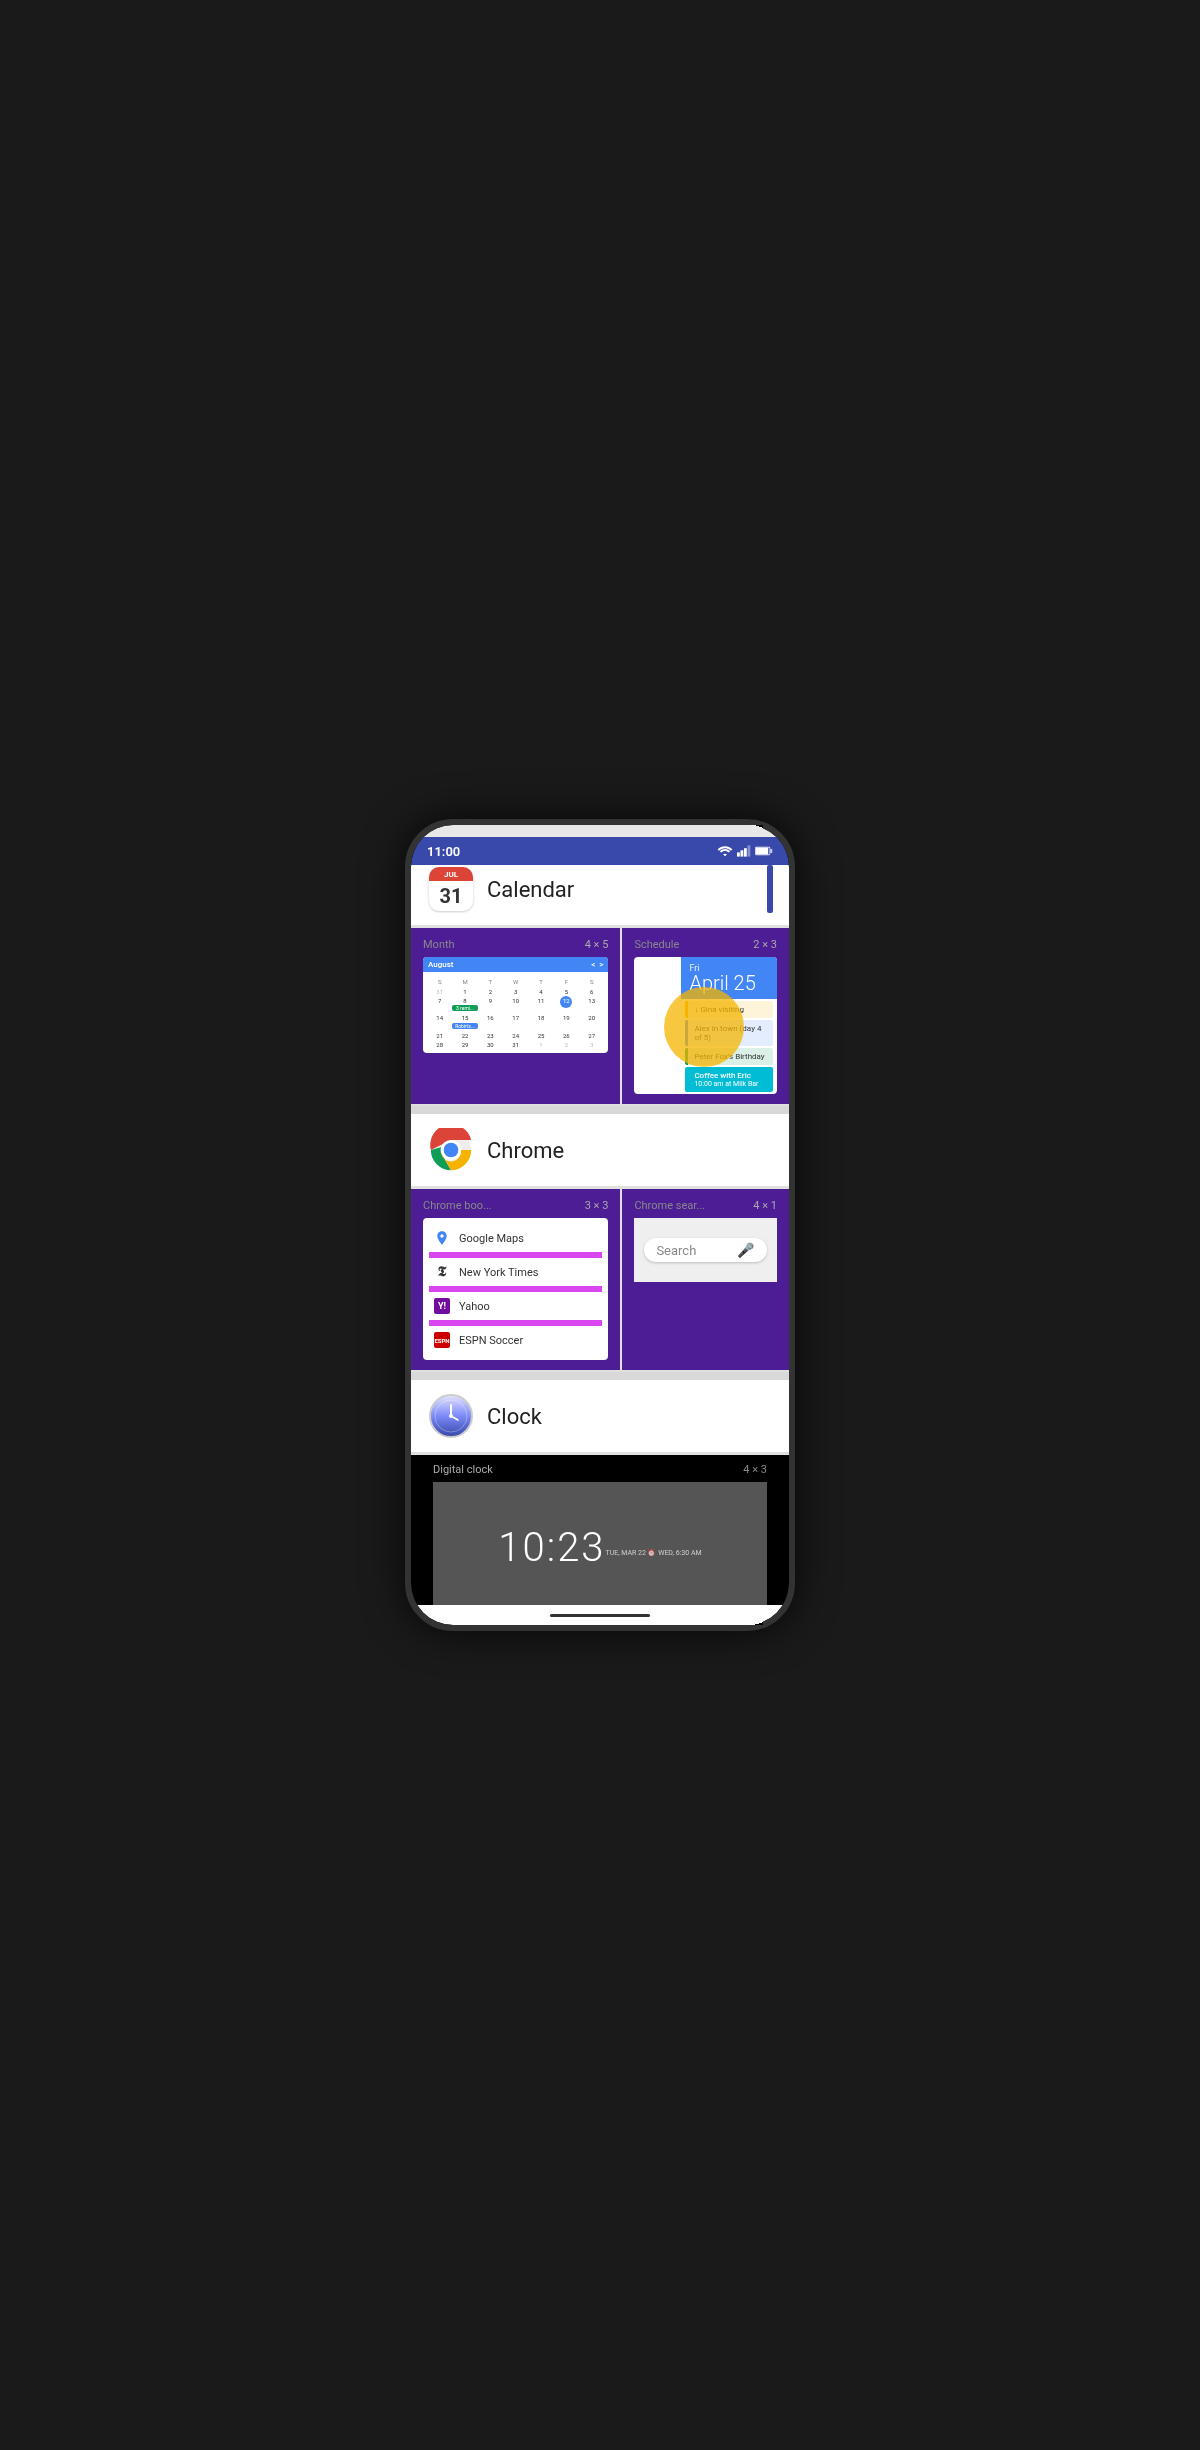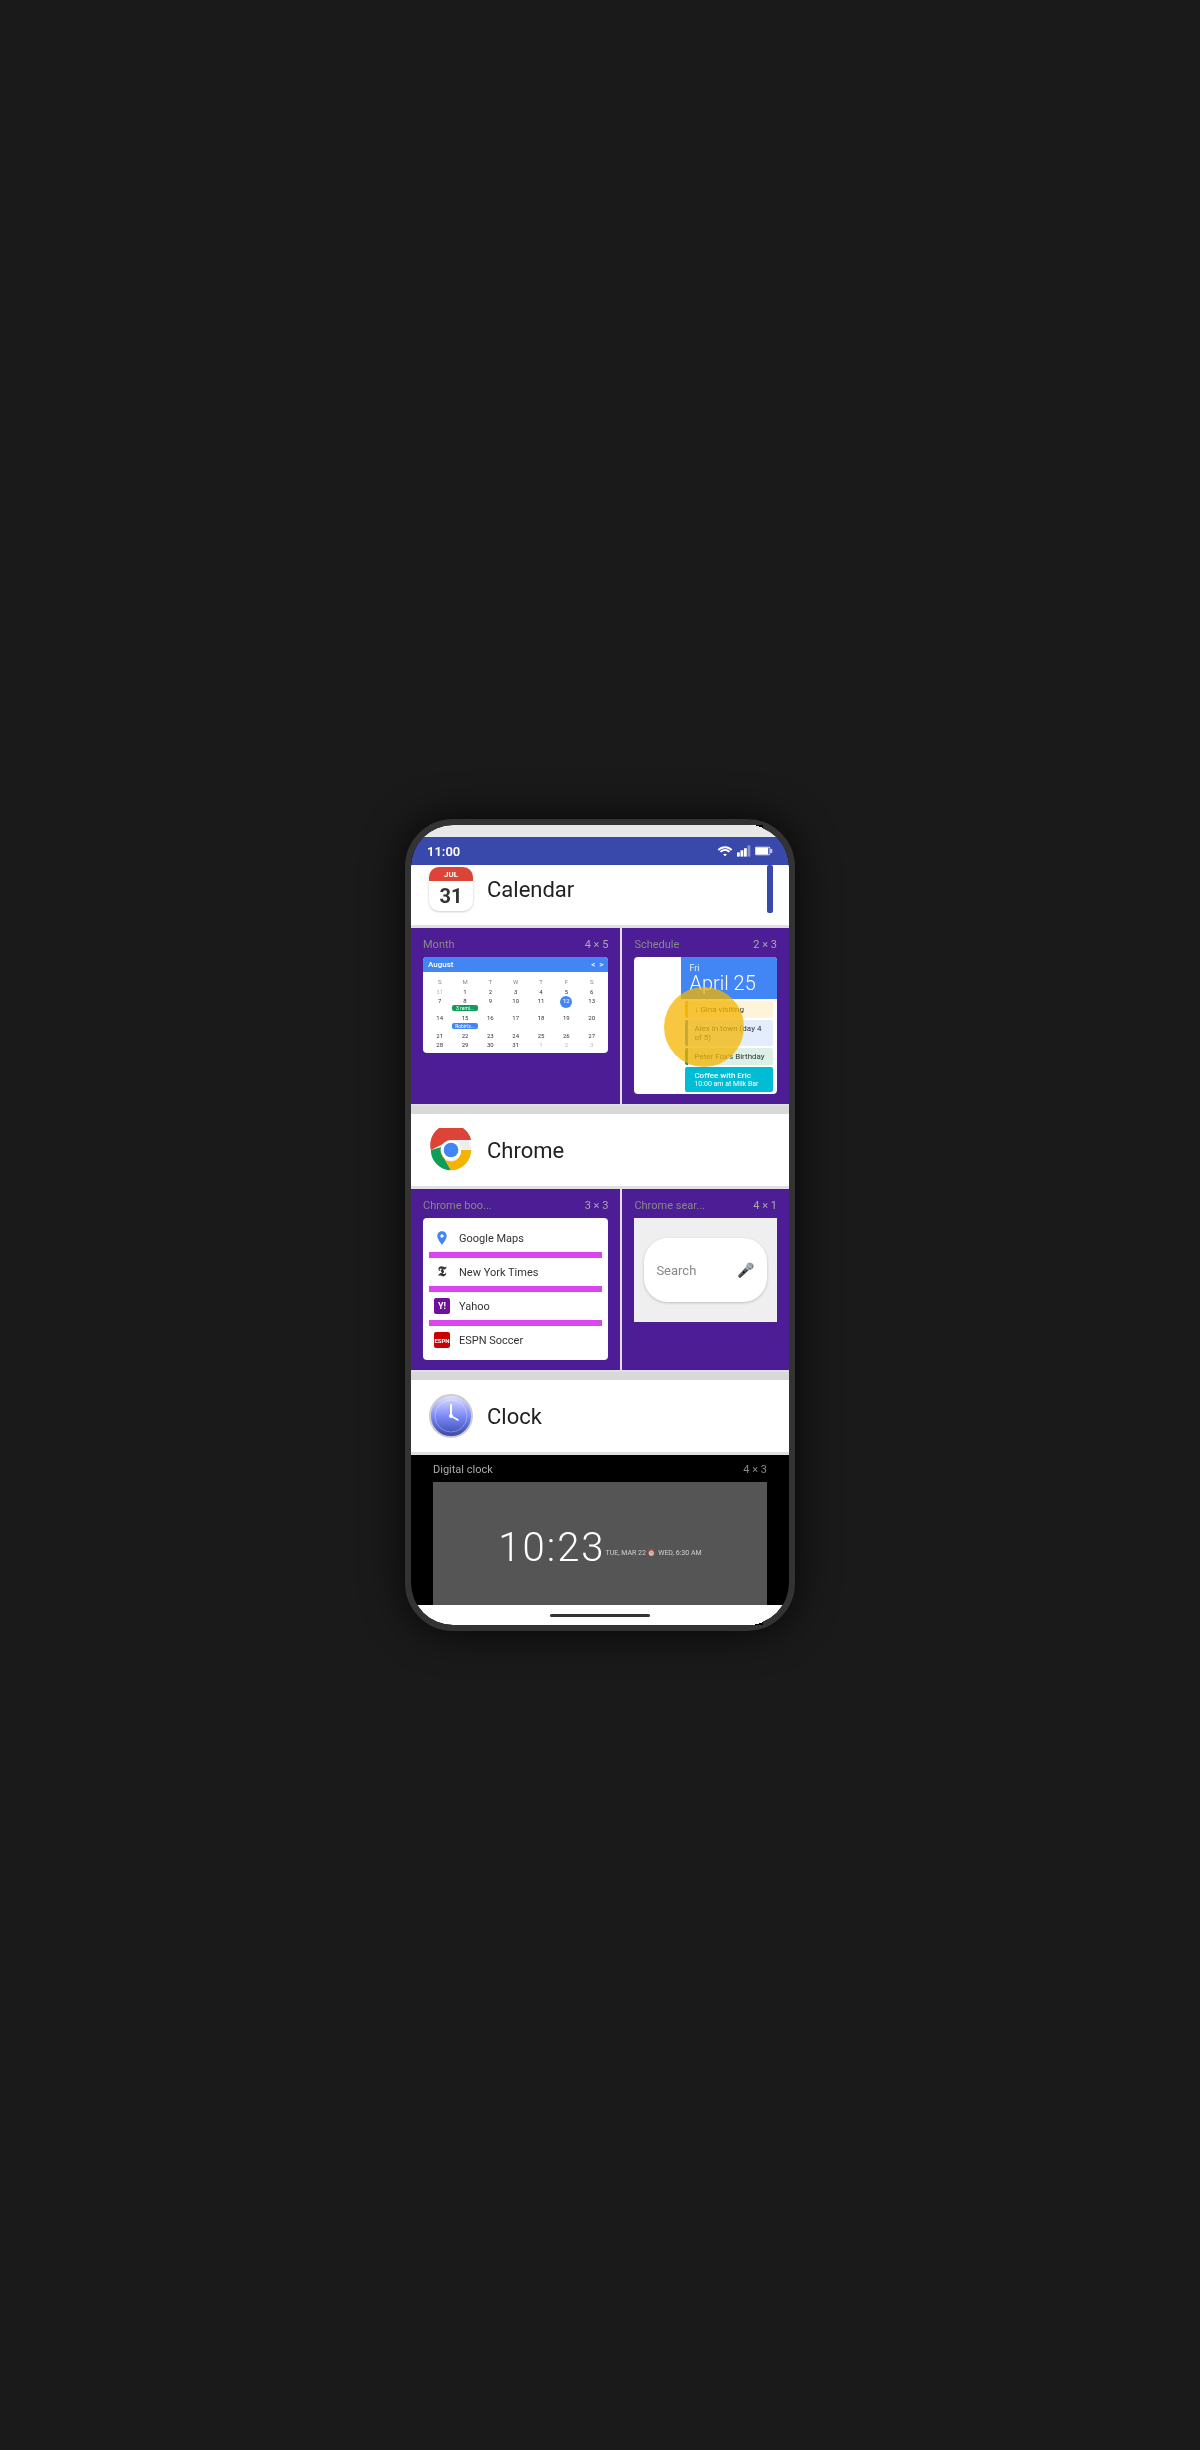--- a/index.html
+++ b/index.html
@@ -256,21 +256,21 @@
       display: flex;
       align-items: center;
       justify-content: center;
       padding: 20px 10px;
     }
     .search-bar {
       background: white;
       border-radius: 24px;
       display: flex;
       align-items: center;
-      padding: 24px 12px;
+      padding: 4px 12px;
       width: 100%;
       box-shadow: 0 1px 3px rgba(0,0,0,0.2);
       gap: 8px;
     }
     .search-text {
       flex: 1;
       font-size: 13px;
       color: #888;
     }
     .mic-icon {

